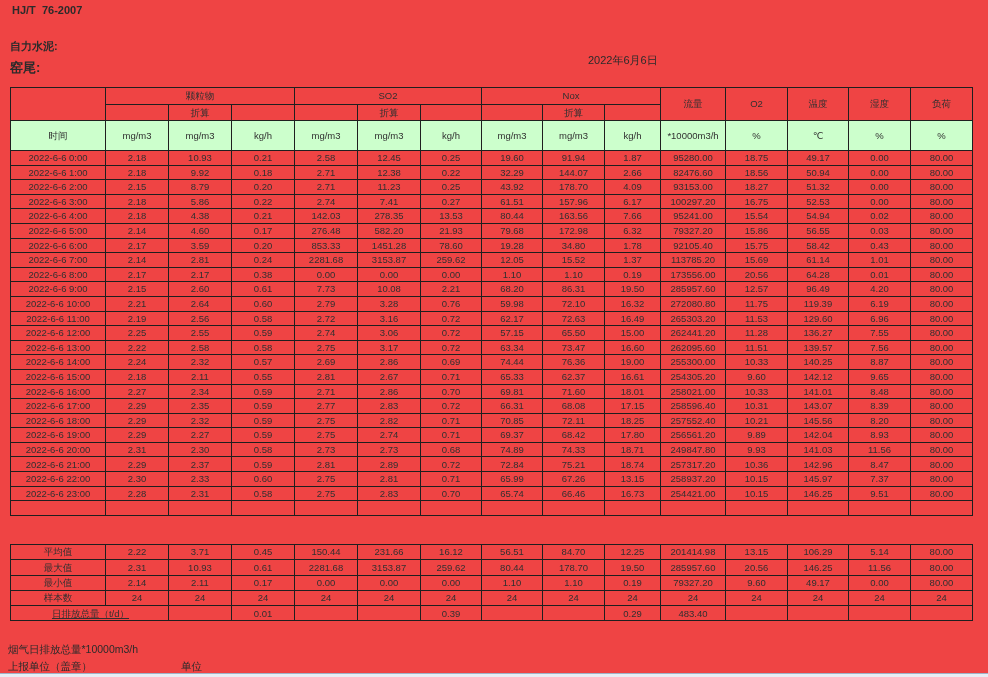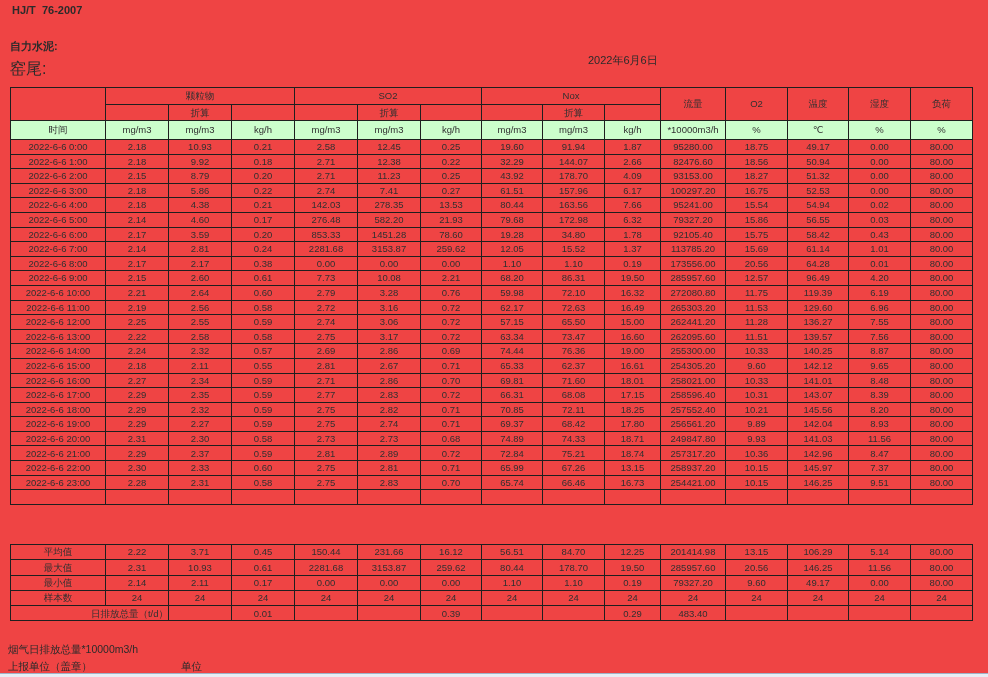--- a/index.html
+++ b/index.html
@@ -3,33 +3,33 @@
 <meta charset="utf-8">
 <style>
   * { margin:0; padding:0; box-sizing:border-box; }
   html,body { width:988px; height:677px; background:#fff; overflow:hidden; }
   body { font-family:"Liberation Sans","DejaVu Sans",sans-serif; color:#2b2b2b; position:relative; }
   .page { position:relative; width:988px; height:677px; background:#ef4444; }
 
   .std-ref { position:absolute; left:12px; top:4px; font-size:11px; font-weight:bold; white-space:pre; }
   .title   { position:absolute; left:0; top:21px; width:988px; text-align:center; font-size:13px; font-weight:bold; letter-spacing:1px; }
   .company { position:absolute; left:10px; top:39px; font-size:11px; font-weight:bold; }
-  .site    { position:absolute; left:10px; top:59px; font-size:16px; font-weight:normal; }
+  .site    { position:absolute; left:10px; top:59px; font-size:13px; font-weight:bold; }
   .date    { position:absolute; left:588px; top:53px; font-size:11px; }
 
   table { border-collapse:collapse; table-layout:fixed; width:962px; }
   .tbl-wrap    { position:absolute; left:10px; top:87px; }
   .sum-wrap    { position:absolute; left:10px; top:544px; }
   td { border:1px solid #1f1f1f; text-align:center; font-size:9.5px; line-height:1;
        overflow:hidden; white-space:nowrap; padding:0; color:#303030; }
   thead td { height:16.5px; font-size:9.5px; }
-  .units td { background:#ccffcc; height:19px; }
+  .units td { background:#ccffcc; height:30px; }
   tbody.data td { height:14.6px; }
   tbody.sum td { height:15.3px; }
-  .label-left { text-align:right; padding-left:2px; }
+  .label-left { text-align:center; padding-left:2px;text-decoration:underline; }
 
   .bottom-note1 { position:absolute; left:8px;  top:643px; font-size:10.5px;text-align:right; }
   .bottom-note2 { position:absolute; left:8px;  top:660px; font-size:10.5px; }
   .bottom-note3 { position:absolute; left:181px; top:660px; font-size:10.5px; }
 
   .window-edge { position:absolute; left:0; bottom:0; width:988px; height:4px;
                  background:#e9eef5; border-top:1px solid #9fb3c8; }
 </style>
 </head>
 <body>

